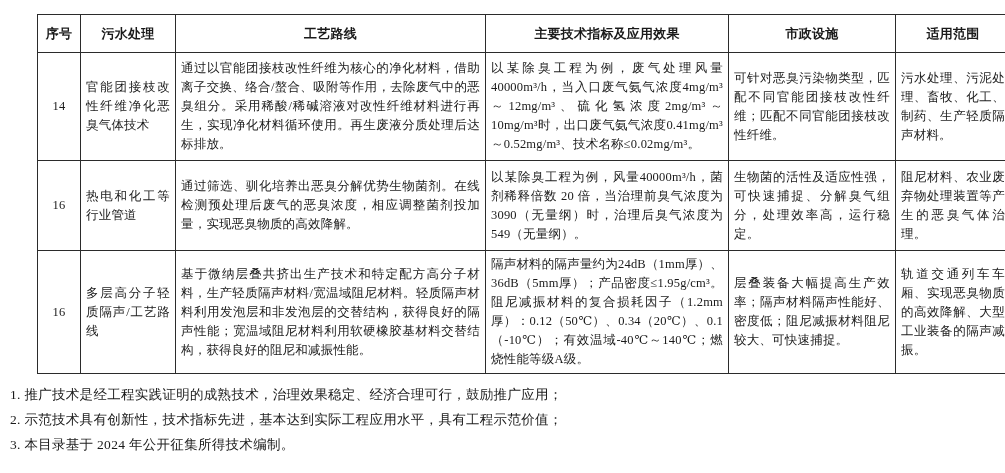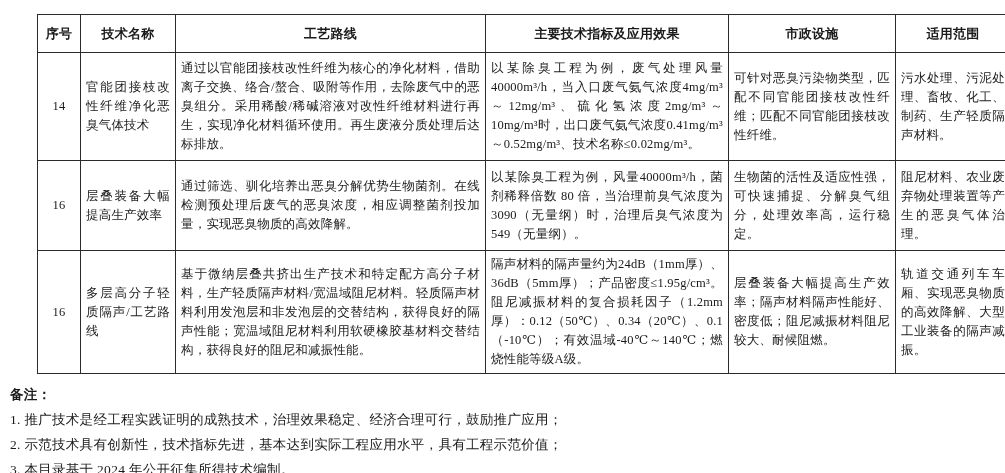--- a/index.html
+++ b/index.html
@@ -79,55 +79,54 @@
       <col class="col-no">
       <col class="col-name">
       <col class="col-proc">
       <col class="col-ind">
       <col class="col-feat">
       <col class="col-scope">
     </colgroup>
     <thead>
       <tr>
         <th>序号</th>
-        <th>技术名称</th>
+        <th>污水处理</th>
         <th>工艺路线</th>
         <th>主要技术指标及应用效果</th>
         <th>市政设施</th>
         <th>适用范围</th>
       </tr>
     </thead>
     <tbody>
       <tr class="row-14">
         <td class="cell-no">14</td>
         <td class="cell-name">官能团接枝改性纤维净化恶臭气体技术</td>
         <td class="cell-proc">通过以官能团接枝改性纤维为核心的净化材料，借助离子交换、络合/螯合、吸附等作用，去除废气中的恶臭组分。采用稀酸/稀碱溶液对改性纤维材料进行再生，实现净化材料循环使用。再生废液分质处理后达标排放。</td>
         <td class="cell-ind">以某除臭工程为例，废气处理风量40000m³/h，当入口废气氨气浓度4mg/m³～12mg/m³、硫化氢浓度2mg/m³～10mg/m³时，出口废气氨气浓度0.41mg/m³～0.52mg/m³、技术名称≤0.02mg/m³。</td>
         <td class="cell-feat">可针对恶臭污染物类型，匹配不同官能团接枝改性纤维；匹配不同官能团接枝改性纤维。</td>
         <td class="cell-scope">污水处理、污泥处理、畜牧、化工、制药、生产轻质隔声材料。</td>
       </tr>
       <tr class="row-15">
         <td class="cell-no">16</td>
-        <td class="cell-name">层叠装备大幅提高生产效率</td>
+        <td class="cell-name">热电和化工等行业管道</td>
         <td class="cell-proc">通过筛选、驯化培养出恶臭分解优势生物菌剂。在线检测预处理后废气的恶臭浓度，相应调整菌剂投加量，实现恶臭物质的高效降解。</td>
-        <td class="cell-ind">以某除臭工程为例，风量40000m³/h，菌剂稀释倍数 80 倍，当治理前臭气浓度为3090（无量纲）时，治理后臭气浓度为549（无量纲）。</td>
+        <td class="cell-ind">以某除臭工程为例，风量40000m³/h，菌剂稀释倍数 20 倍，当治理前臭气浓度为3090（无量纲）时，治理后臭气浓度为549（无量纲）。</td>
         <td class="cell-feat">生物菌的活性及适应性强，可快速捕捉、分解臭气组分，处理效率高，运行稳定。</td>
         <td class="cell-scope">阻尼材料、农业废弃物处理装置等产生的恶臭气体治理。</td>
       </tr>
       <tr class="row-16">
         <td class="cell-no">16</td>
         <td class="cell-name">多层高分子轻质隔声/工艺路线</td>
         <td class="cell-proc">基于微纳层叠共挤出生产技术和特定配方高分子材料，生产轻质隔声材料/宽温域阻尼材料。轻质隔声材料利用发泡层和非发泡层的交替结构，获得良好的隔声性能；宽温域阻尼材料利用软硬橡胶基材料交替结构，获得良好的阻尼和减振性能。</td>
         <td class="cell-ind">隔声材料的隔声量约为24dB（1mm厚）、36dB（5mm厚）；产品密度≤1.95g/cm³。阻尼减振材料的复合损耗因子（1.2mm厚）：0.12（50℃）、0.34（20℃）、0.1（-10℃）；有效温域-40℃～140℃；燃烧性能等级A级。</td>
-        <td class="cell-feat">层叠装备大幅提高生产效率；隔声材料隔声性能好、密度低；阻尼减振材料阻尼较大、耐候阻燃。</td>
+        <td class="cell-feat">层叠装备大幅提高生产效率；隔声材料隔声性能好、密度低；阻尼减振材料阻尼较大、可快速捕捉。</td>
         <td class="cell-scope">轨道交通列车车厢、实现恶臭物质的高效降解、大型工业装备的隔声减振。</td>
       </tr>
     </tbody>
   </table>
 
   <div class="notes">
-    <div class="notes-title">备注：</div>
     <div class="note-line">1. 推广技术是经工程实践证明的成熟技术，治理效果稳定、经济合理可行，鼓励推广应用；</div>
     <div class="note-line">2. 示范技术具有创新性，技术指标先进，基本达到实际工程应用水平，具有工程示范价值；</div>
     <div class="note-line">3. 本目录基于 2024 年公开征集所得技术编制。</div>
   </div>
 
 </div>
 
 </body></html>

